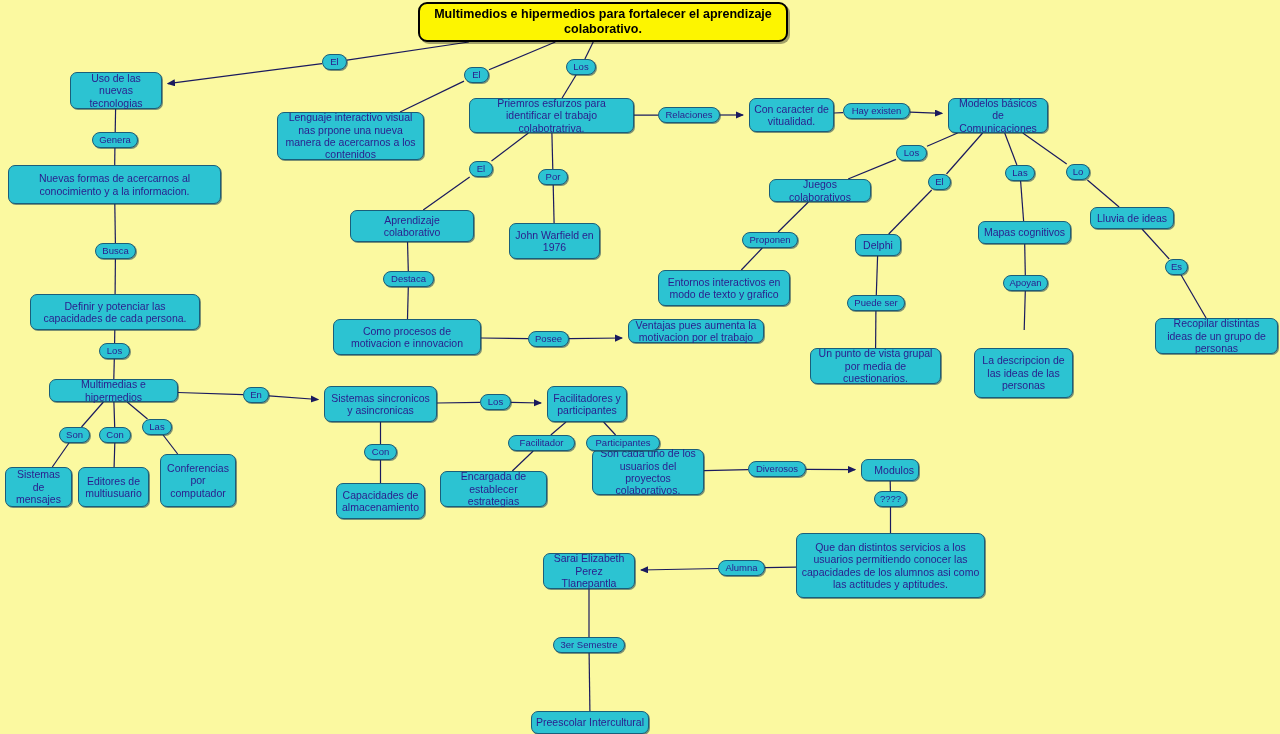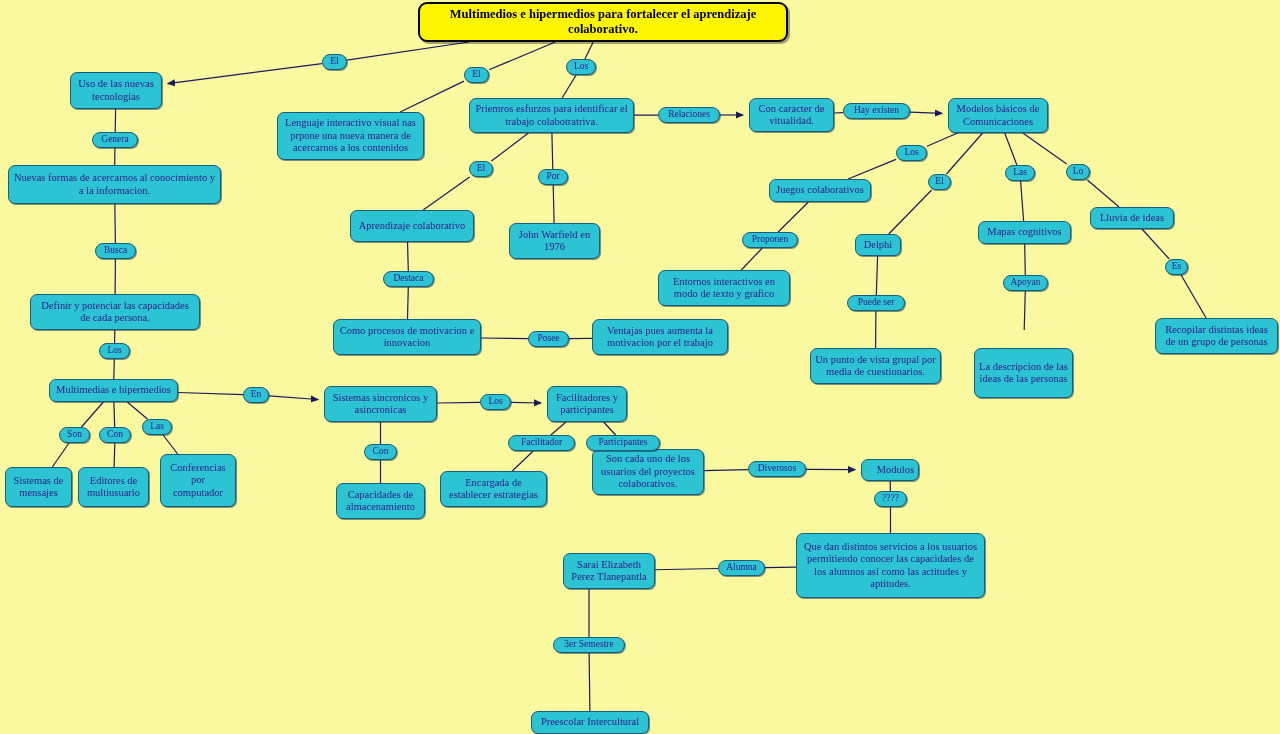--- a/index.html
+++ b/index.html
@@ -7,21 +7,21 @@
     margin: 0;
     padding: 0;
     background: #FBF9A0;
   }
   #cmap {
     position: relative;
     width: 1280px;
     height: 734px;
     background: #FBF9A0;
     overflow: hidden;
-    font-family: Liberation Serif, serif;
+    font-family: Liberation Sans, sans-serif;
   }
   #edges {
     position: absolute;
     left: 0; top: 0;
     width: 1280px;
     height: 734px;
     pointer-events: none;
   }
   .node {
     position: absolute;
@@ -171,21 +171,21 @@
       </div>
       <div class="node concept" style="left: 350px; top: 210px; width: 124px; height: 32px;">
         <span>Aprendizaje colaborativo</span>
       </div>
       <div class="node concept" style="left: 509px; top: 223px; width: 91px; height: 36px;">
         <span>John Warfield en 1976</span>
       </div>
       <div class="node concept" style="left: 333px; top: 319px; width: 148px; height: 36px;">
         <span>Como procesos de motivacion e innovacion</span>
       </div>
-      <div class="node concept" style="left: 592px; top: 319px; width: 136px; height: 36px;">
+      <div class="node concept" style="left: 628px; top: 319px; width: 136px; height: 24px;">
         <span>Ventajas pues aumenta la motivacion por el trabajo</span>
       </div>
       <div class="node concept" style="left: 324px; top: 386px; width: 113px; height: 36px;">
         <span>Sistemas sincronicos y asincronicas</span>
       </div>
       <div class="node concept" style="left: 336px; top: 483px; width: 89px; height: 36px;">
         <span>Capacidades de almacenamiento</span>
       </div>
       <div class="node concept" style="left: 547px; top: 386px; width: 80px; height: 36px;">
         <span>Facilitadores y participantes</span>
@@ -195,21 +195,21 @@
       </div>
       <div class="node concept" style="left: 592px; top: 449px; width: 112px; height: 46px;">
         <span>Son cada uno de los usuarios del proyectos colaborativos.</span>
       </div>
       <div class="node concept" style="left: 861px; top: 459px; width: 58px; height: 22px; text-align: right;">
         <span>Modulos</span>
       </div>
       <div class="node concept" style="left: 796px; top: 533px; width: 189px; height: 65px;">
         <span>Que dan distintos servicios a los usuarios permitiendo conocer las capacidades de los alumnos asi como las actitudes y aptitudes.</span>
       </div>
-      <div class="node concept" style="left: 543px; top: 553px; width: 92px; height: 36px; margin-left: 20px;">
+      <div class="node concept" style="left: 543px; top: 553px; width: 92px; height: 36px;">
         <span>Sarai Elizabeth Perez Tlanepantla</span>
       </div>
       <div class="node concept" style="left: 531px; top: 711px; width: 118px; height: 23px;">
         <span>Preescolar Intercultural</span>
       </div>
       <div class="node concept" style="left: 749px; top: 98px; width: 85px; height: 34px;">
         <span>Con caracter de vitualidad.</span>
       </div>
       <div class="node concept" style="left: 948px; top: 98px; width: 100px; height: 35px;">
         <span>Modelos básicos de Comunicaciones</span>

